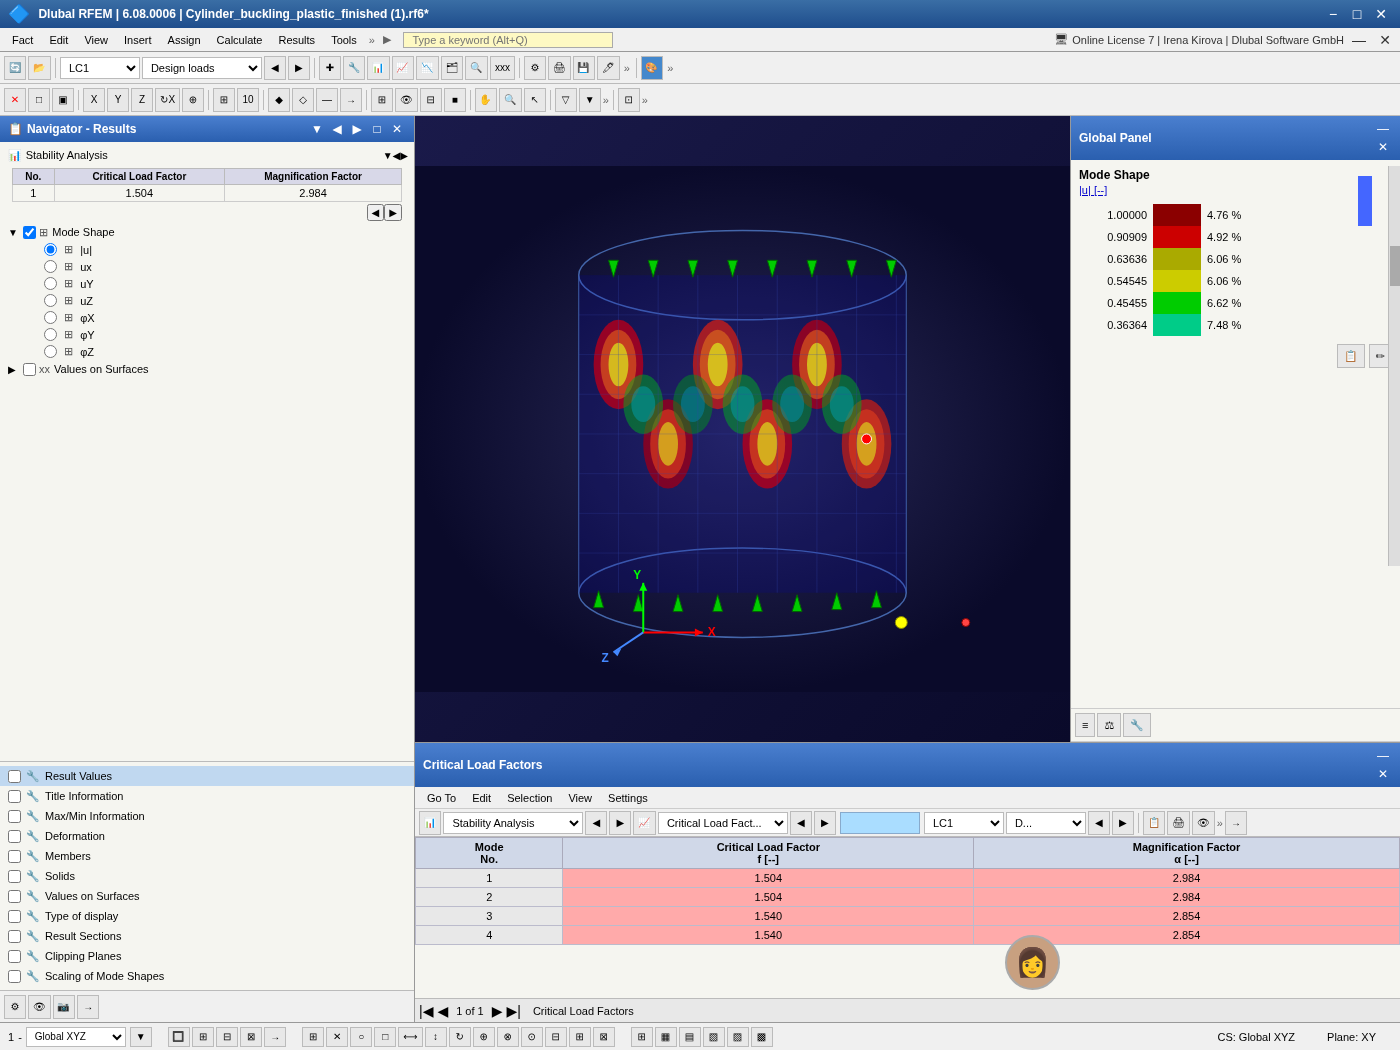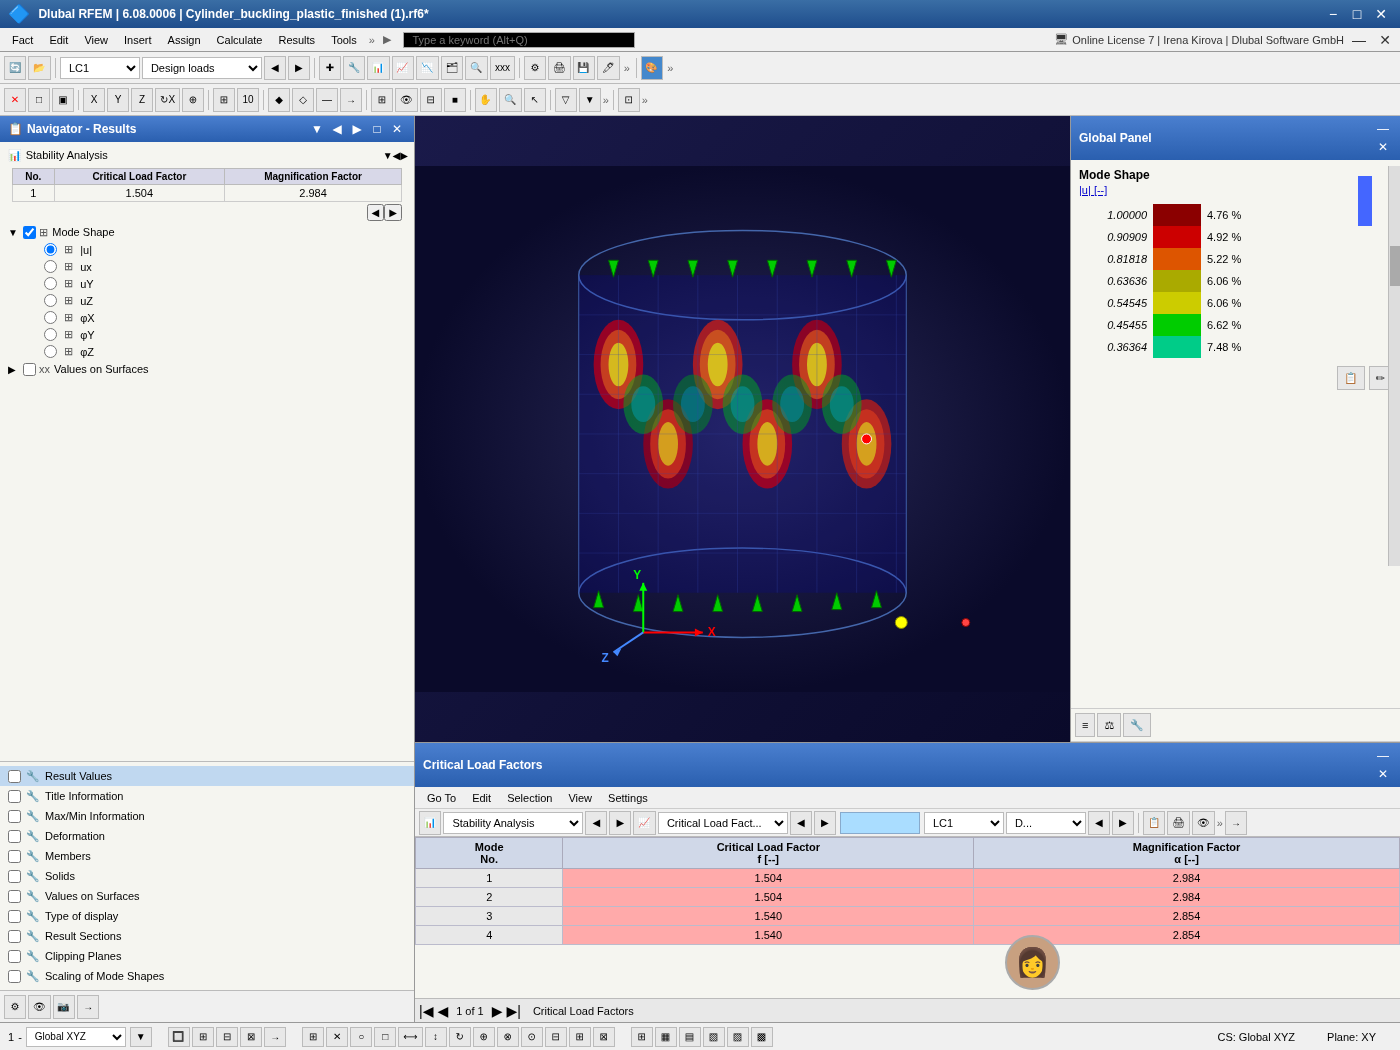--- a/index.html
+++ b/index.html
@@ -6,21 +6,21 @@
     body { font-family: 'Segoe UI', Arial, sans-serif; font-size: 11px; background: #d4d0c8; overflow: hidden; width: 1400px; height: 1050px; }
     
     
     .title-bar { background: linear-gradient(to bottom, #3a6ea5, #1e4d8c); color: white; height: 28px; display: flex; align-items: center; padding: 0 8px; justify-content: space-between; }
     .title-bar-controls { display: flex; gap: 2px; }
     .title-bar-btn { background: transparent; border: none; color: white; cursor: pointer; width: 22px; height: 22px; font-size: 14px; display: flex; align-items: center; justify-content: center; }
     
     
     .menu-bar { background: #f0f0f0; height: 24px; display: flex; align-items: center; padding: 0 4px; border-bottom: 1px solid #999; }
     .menu-item { padding: 2px 8px; font-size: 11px; cursor: pointer; }
-    .search-bar { background: #000000; border: 1px solid #aaa; padding: 1px 8px; font-size: 11px; width: 232px; color: #888; margin-left: 8px; }
+    .search-bar { background: #fef9c3; border: 1px solid #aaa; padding: 1px 8px; font-size: 11px; width: 210px; color: #888; margin-left: 8px; }
     .online-bar { margin-left: auto; font-size: 11px; color: #333; display: flex; align-items: center; gap: 4px; }
     
     
     .toolbar { background: #f0f0f0; height: 32px; display: flex; align-items: center; padding: 0 4px; border-bottom: 1px solid #bbb; gap: 2px; }
     .tb-btn { background: #e8e8e8; border: 1px solid #bbb; padding: 2px 4px; cursor: pointer; min-width: 22px; height: 24px; display: flex; align-items: center; justify-content: center; font-size: 10px; }
     .tb-sep { width: 1px; background: #bbb; height: 20px; margin: 0 2px; }
     .tb-dropdown { background: white; border: 1px solid #bbb; padding: 2px 4px; height: 22px; font-size: 11px; min-width: 80px; }
     
     
     .main-layout { display: flex; height: calc(1050px - 28px - 24px - 32px - 32px - 28px); }
@@ -88,21 +88,21 @@
     .bottom-toolbar { background: #f0f0f0; height: 32px; display: flex; align-items: center; padding: 0 4px; border-top: 1px solid #bbb; gap: 2px; }
     
     .inline-table { width: 100%; border-collapse: collapse; margin: 2px 0; }
     .inline-table th { background: #d8d8e8; border: 1px solid #bbb; padding: 2px 4px; font-size: 10px; text-align: center; }
     .inline-table td { border: 1px solid #ccc; padding: 2px 4px; font-size: 11px; text-align: center; }
     
     
     .color-legend { display: flex; flex-direction: column; margin: 4px 8px; }
     .color-row { display: flex; align-items: center; height: 22px; }
     .color-swatch { width: 48px; height: 22px; margin-right: 6px; }
-    .color-val { width: 60px; text-align: right; font-size: 11px; margin-right: 6px; font-style: italic; }
+    .color-val { width: 60px; text-align: right; font-size: 11px; margin-right: 6px; }
     .color-pct { font-size: 11px; }
     
     .vert-scrollbar { width: 12px; background: #ddd; border-left: 1px solid #bbb; position: relative; }
     .vert-scrollbar-thumb { background: #aaa; width: 10px; height: 40px; position: absolute; top: 20%; left: 1px; cursor: pointer; }
     
     .nav-tree-row { display: flex; align-items: center; padding: 1px 2px; font-size: 11px; min-height: 18px; }
     
     input[type=checkbox] { width: 13px; height: 13px; }
     input[type=radio] { width: 13px; height: 13px; }
     
@@ -523,25 +523,20 @@
             <div class="color-row">
               <span class="color-val">1.00000</span>
               <div class="color-swatch" style="background:#8b0000;"></div>
               <span class="color-pct">4.76 %</span>
               <div class="blue-indicator" style="width:14px;height:50px;background:#4466ff;position:relative;margin-left:auto;"></div>
             </div>
             <div class="color-row">
               <span class="color-val">0.90909</span>
               <div class="color-swatch" style="background:#cc0000;"></div>
               <span class="color-pct">4.92 %</span>
-            </div>
-            <div class="color-row">
-              <span class="color-val">0.81818</span>
-              <div class="color-swatch" style="background:#dd5500;"></div>
-              <span class="color-pct">5.22 %</span>
             </div>
             <div class="color-row">
               <span class="color-val">0.63636</span>
               <div class="color-swatch" style="background:#aaaa00;"></div>
               <span class="color-pct">6.06 %</span>
             </div>
             <div class="color-row">
               <span class="color-val">0.54545</span>
               <div class="color-swatch" style="background:#cccc00;"></div>
               <span class="color-pct">6.06 %</span>

